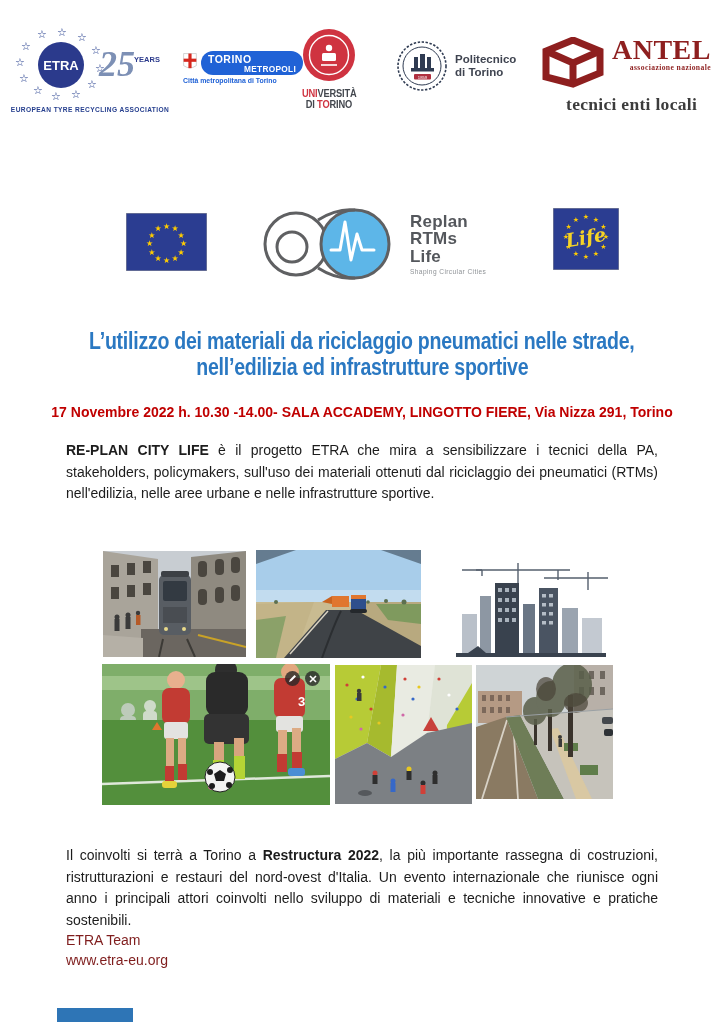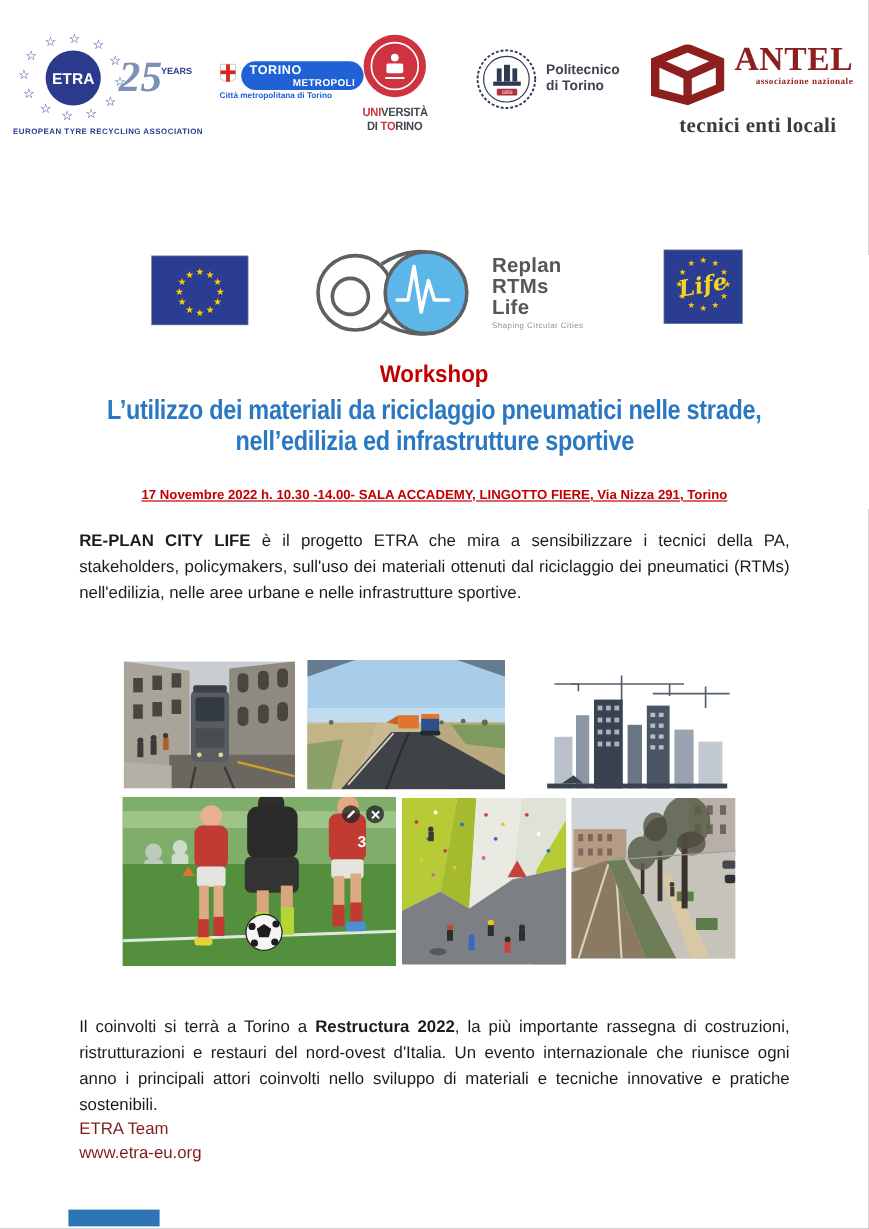--- a/index.html
+++ b/index.html
@@ -20,21 +20,21 @@
   .unito-name{font-size:10px;font-weight:800;color:#43474e;line-height:11px;text-align:center;letter-spacing:-.2px;}
   .unito-red{color:#cf3340;}
   .polito-name{font-size:11.5px;font-weight:700;color:#3f4450;line-height:13px;}
   .antel-name{font-size:28px;font-weight:900;color:#8e1f1f;line-height:26px;letter-spacing:.5px;}
   .antel-sub{font-size:7.6px;font-weight:800;color:#8e1f1f;letter-spacing:.4px;text-align:right;}
   .antel-tag{font-size:17.5px;font-weight:700;color:#3c3c3c;letter-spacing:.3px;}
   
   .hall-banner{font-size:19px;font-weight:bold;color:#fe0000;text-decoration:underline;}
   .workshop{font-size:20px;font-weight:bold;color:#c00000;}
   .event-title{font-size:23px;font-weight:bold;color:#2a78c2;line-height:26px;letter-spacing:-.3px;}
-  .event-details{font-size:11px;font-weight:bold;color:#c00000;text-decoration:underline;}
+  .event-details{font-size:14px;font-weight:bold;color:#c00000;}
   .para{font-size:14px;line-height:21.5px;text-align:justify;color:#1c1c1c;}
   .replan-word{font-size:17px;font-weight:600;color:#54575c;line-height:17.5px;letter-spacing:.2px;}
   .replan-tag{font-size:6.6px;color:#8e9296;letter-spacing:.4px;margin-top:3px;}
   .footer-line{font-size:14px;color:#7f1d1d;line-height:21px;}
   
   .photo{position:absolute;overflow:hidden;}
   .photo svg{display:block;}
   .ovl-btn{position:absolute;width:15px;height:15px;border-radius:50%;background:rgba(40,40,40,.8);
            display:flex;align-items:center;justify-content:center;}
   .accent-bar{position:absolute;background:#2e75b6;}
@@ -179,23 +179,20 @@
           <text x="23" y="48.3">★</text>
           <text x="15.7" y="41">★</text>
         <text x="13" y="31">★</text>
           <text x="15.7" y="21">★</text>
           <text x="23" y="13.7">★</text>
       </g>
       <text x="33" y="36" fill="#f5d327" font-size="19" font-style="italic" font-weight="bold" text-anchor="middle" font-family="DejaVu Serif, serif" transform="rotate(-10 33 31)">Life</text>
     </svg>
   </div>
 
-  <div class="abs ctr" style="top:301px;">
-    <span class="workshop cond95">Workshop</span>
-  </div>
 
   <div class="abs ctr" style="top:328px;">
     <div class="event-title"><span class="cond">L’utilizzo dei materiali da riciclaggio pneumatici nelle strade,</span><br>
     <span class="cond">nell’edilizia ed infrastrutture sportive</span></div>
   </div>
 
   <div class="abs ctr" style="top:403px;">
     <span class="event-details">17 Novembre 2022 h. 10.30 -14.00- SALA ACCADEMY, LINGOTTO FIERE, Via Nizza 291, Torino</span>
   </div>
 

